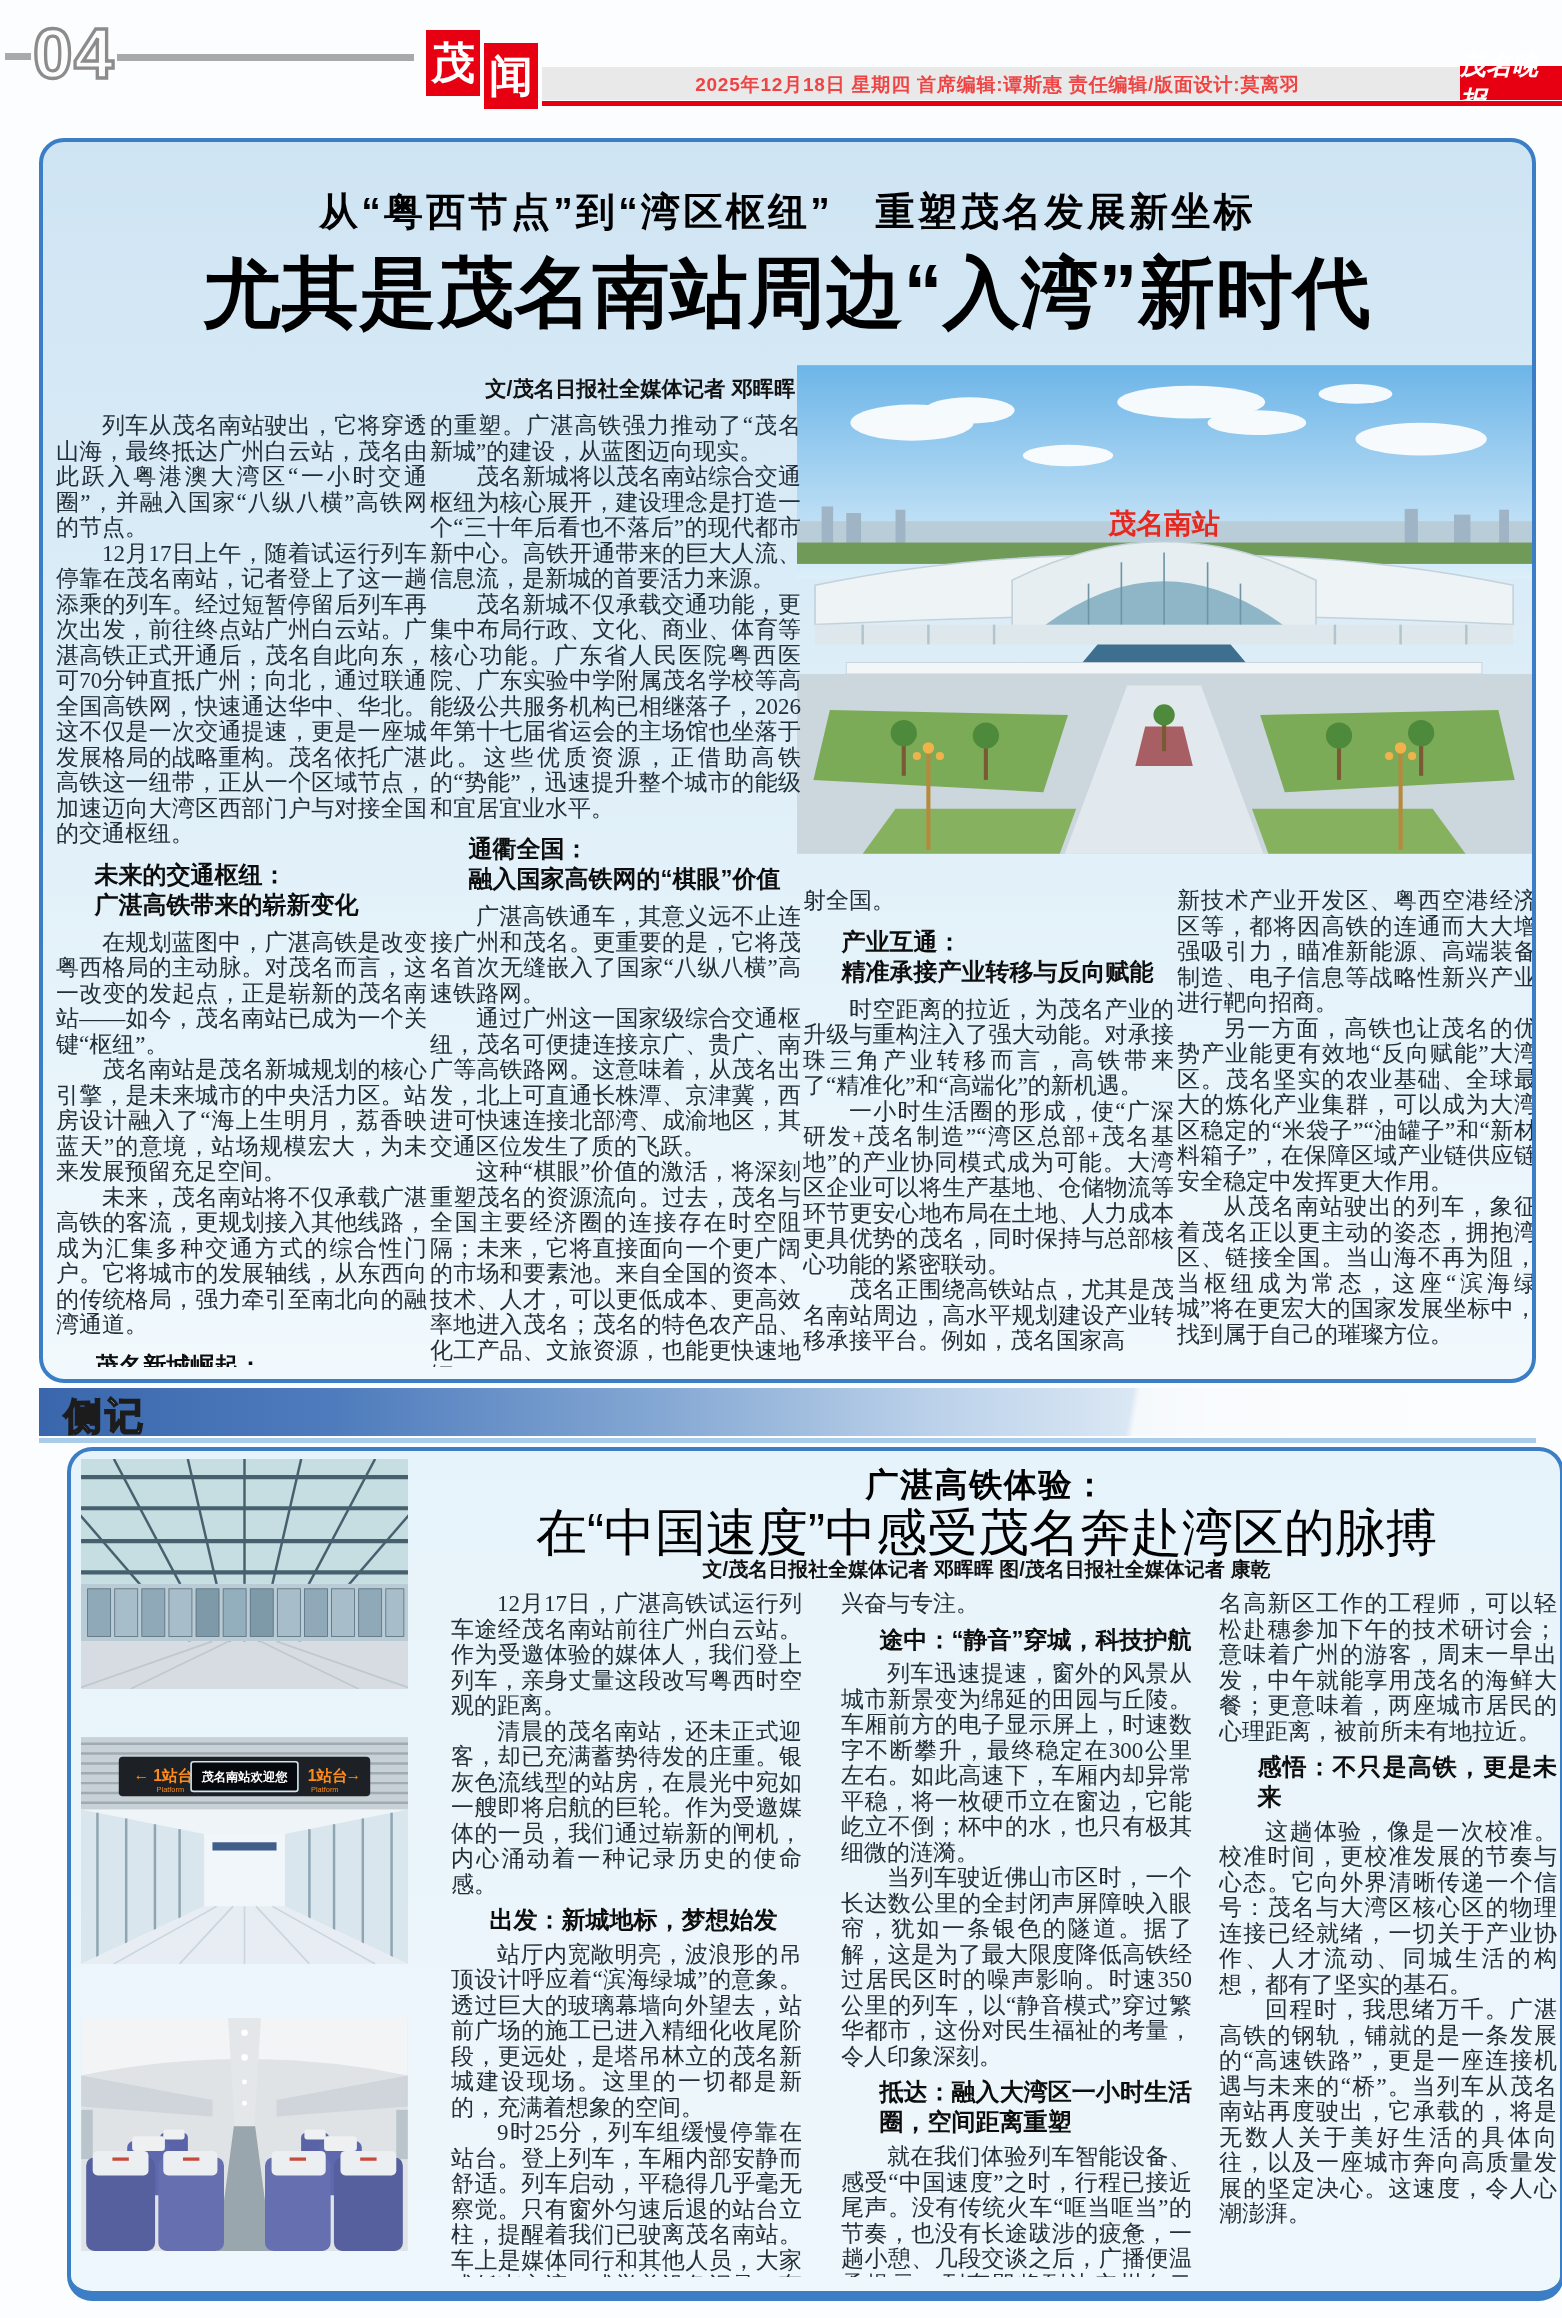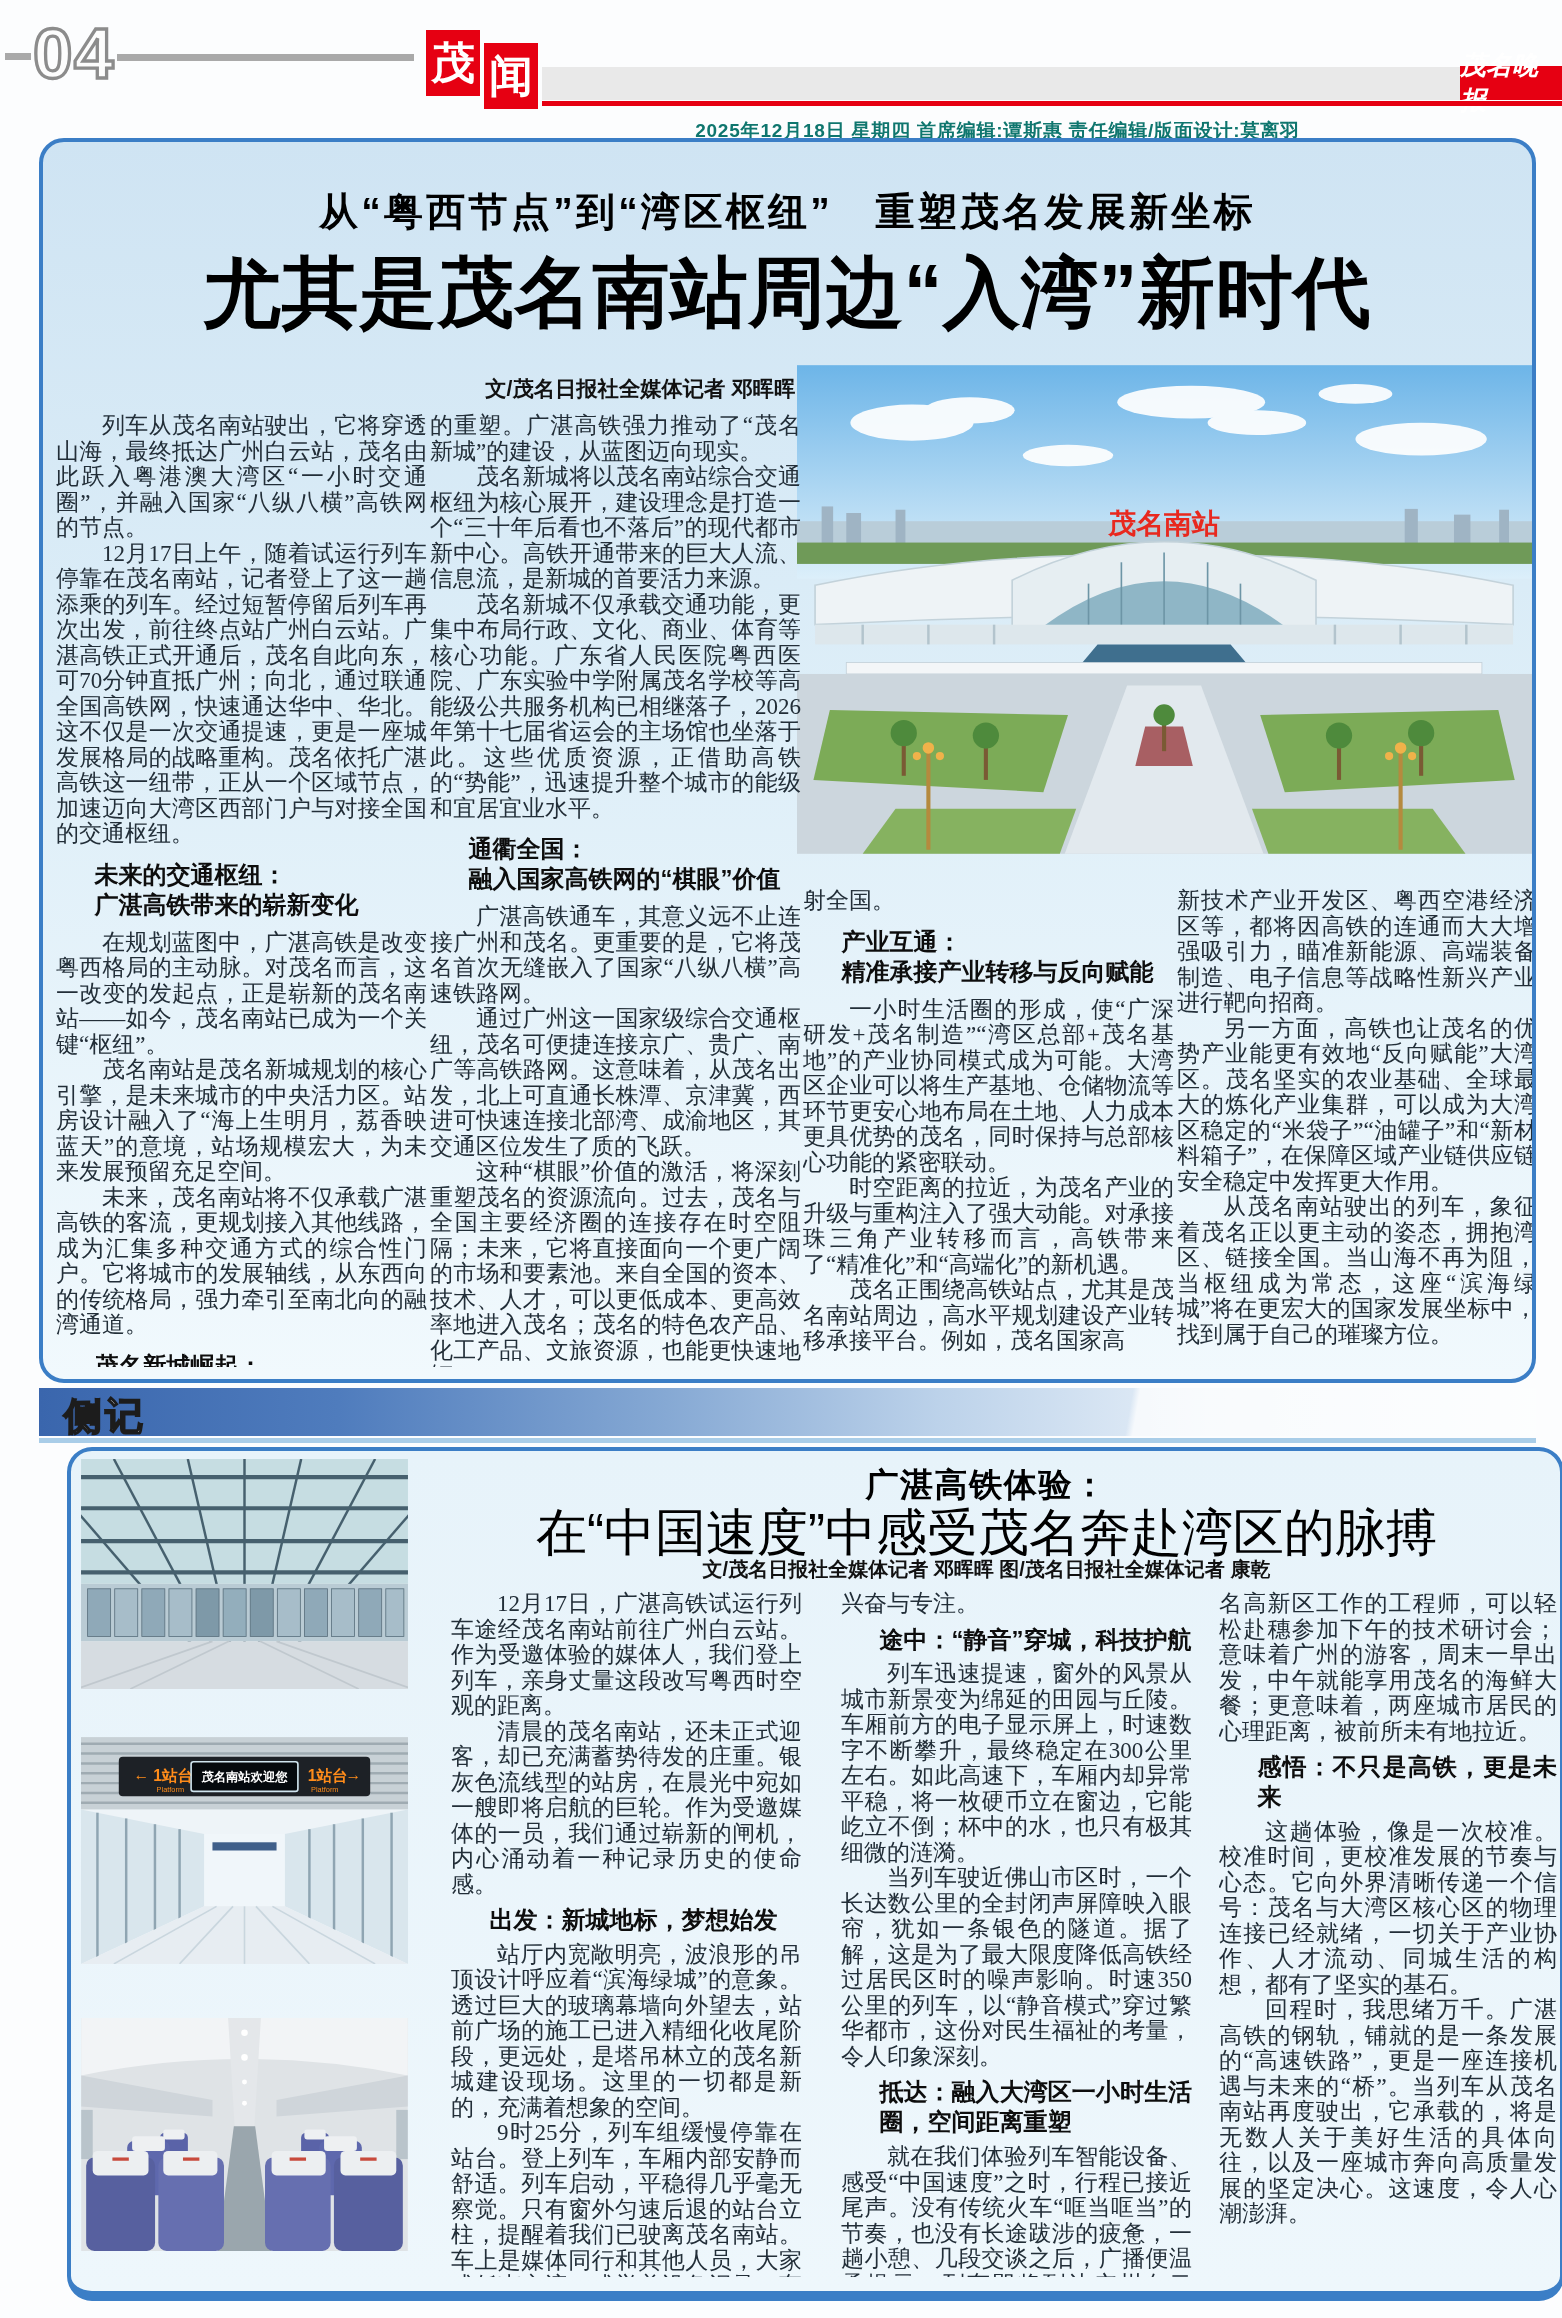--- a/index.html
+++ b/index.html
@@ -12,21 +12,21 @@
   #page-number{left:33px;top:18px;font-size:71px;font-weight:900;letter-spacing:1.6px;
        color:#fdfdfd;-webkit-text-stroke:3.3px #8c8c8c;line-height:1;}
   #hdr-rule{left:117px;top:54px;width:297px;height:7.4px;background:#a9a9a9;}
   .sec-box{width:54px;height:66px;background:#e60012;color:#fff;display:flex;
        align-items:center;justify-content:center;font-size:44px;font-weight:900;
        font-family:"Liberation Serif",serif;}
   #sec-box-1{left:426px;top:30px;}
   #sec-box-2{left:484px;top:43px;}
   #date-strip{left:542px;top:67px;width:1021px;height:33px;background:#e9e9e9;}
   #date-line{left:542px;top:72px;width:911px;text-align:center;font-size:19px;
-       font-weight:600;color:#0f766e;letter-spacing:0.8px;margin-top:46px;}
+       font-weight:600;color:#ef4444;letter-spacing:0.8px;}
   #masthead{left:1460px;top:66px;width:102px;height:34px;background:#e60012;color:#fff;
        display:flex;align-items:center;justify-content:center;font-size:26px;font-weight:bold;
        font-style:italic;font-family:"Liberation Serif",serif;}
   #hdr-redline{left:542px;top:101px;width:1021px;height:5px;background:#e60012;}
 
   
   #main-panel{left:39px;top:138px;width:1497px;height:1245px;box-sizing:border-box;
        border:4.1px solid #3b7ec6;border-radius:25px;
        background:linear-gradient(180deg,#cfe4f3 0%,#ddeef8 45%,#f1f9fd 100%);overflow:hidden;}
   #main-kicker{left:0;top:43px;width:100%;text-align:center;font-size:39px;font-weight:600;
@@ -212,22 +212,22 @@
         <div class="blk-p">茂名新城将以茂名南站综合交通枢纽为核心展开，建设理念是打造一个“三十年后看也不落后”的现代都市新中心。高铁开通带来的巨大人流、信息流，是新城的首要活力来源。</div>
         <div class="blk-p">茂名新城不仅承载交通功能，更集中布局行政、文化、商业、体育等核心功能。广东省人民医院粤西医院、广东实验中学附属茂名学校等高能级公共服务机构已相继落子，2026年第十七届省运会的主场馆也坐落于此。这些优质资源，正借助高铁的“势能”，迅速提升整个城市的能级和宜居宜业水平。</div>
         <div class="blk-h">通衢全国：<br>融入国家高铁网的“棋眼”价值</div>
         <div class="blk-p">广湛高铁通车，其意义远不止连接广州和茂名。更重要的是，它将茂名首次无缝嵌入了国家“八纵八横”高速铁路网。</div>
         <div class="blk-p">通过广州这一国家级综合交通枢纽，茂名可便捷连接京广、贵广、南广等高铁路网。这意味着，从茂名出发，北上可直通长株潭、京津冀，西进可快速连接北部湾、成渝地区，其交通区位发生了质的飞跃。</div>
         <div class="blk-p">这种“棋眼”价值的激活，将深刻重塑茂名的资源流向。过去，茂名与全国主要经济圈的连接存在时空阻隔；未来，它将直接面向一个更广阔的市场和要素池。来自全国的资本、技术、人才，可以更低成本、更高效率地进入茂名；茂名的特色农产品、化工产品、文旅资源，也能更快速地辐</div>
       </div>
     <div class="abs col" id="m-col3">
         <div class="blk-pc">射全国。</div>
         <div class="blk-h">产业互通：<br>精准承接产业转移与反向赋能</div>
+        <div class="blk-p">时空距离的拉近，为茂名产业的升级与重构注入了强大动能。对承接珠三角产业转移而言，高铁带来了“精准化”和“高端化”的新机遇。</div>
         <div class="blk-p">一小时生活圈的形成，使“广深研发+茂名制造”“湾区总部+茂名基地”的产业协同模式成为可能。大湾区企业可以将生产基地、仓储物流等环节更安心地布局在土地、人力成本更具优势的茂名，同时保持与总部核心功能的紧密联动。</div>
-        <div class="blk-p">时空距离的拉近，为茂名产业的升级与重构注入了强大动能。对承接珠三角产业转移而言，高铁带来了“精准化”和“高端化”的新机遇。</div>
         <div class="blk-p">茂名正围绕高铁站点，尤其是茂名南站周边，高水平规划建设产业转移承接平台。例如，茂名国家高</div>
       </div>
     <div class="abs col" id="m-col4">
         <div class="blk-pc">新技术产业开发区、粤西空港经济区等，都将因高铁的连通而大大增强吸引力，瞄准新能源、高端装备制造、电子信息等战略性新兴产业进行靶向招商。</div>
         <div class="blk-p">另一方面，高铁也让茂名的优势产业能更有效地“反向赋能”大湾区。茂名坚实的农业基础、全球最大的炼化产业集群，可以成为大湾区稳定的“米袋子”“油罐子”和“新材料箱子”，在保障区域产业链供应链安全稳定中发挥更大作用。</div>
         <div class="blk-p">从茂名南站驶出的列车，象征着茂名正以更主动的姿态，拥抱湾区、链接全国。当山海不再为阻，当枢纽成为常态，这座“滨海绿城”将在更宏大的国家发展坐标中，找到属于自己的璀璨方位。</div>
       </div>
   </div>
 
   <div class="abs" id="sidebar-banner">

